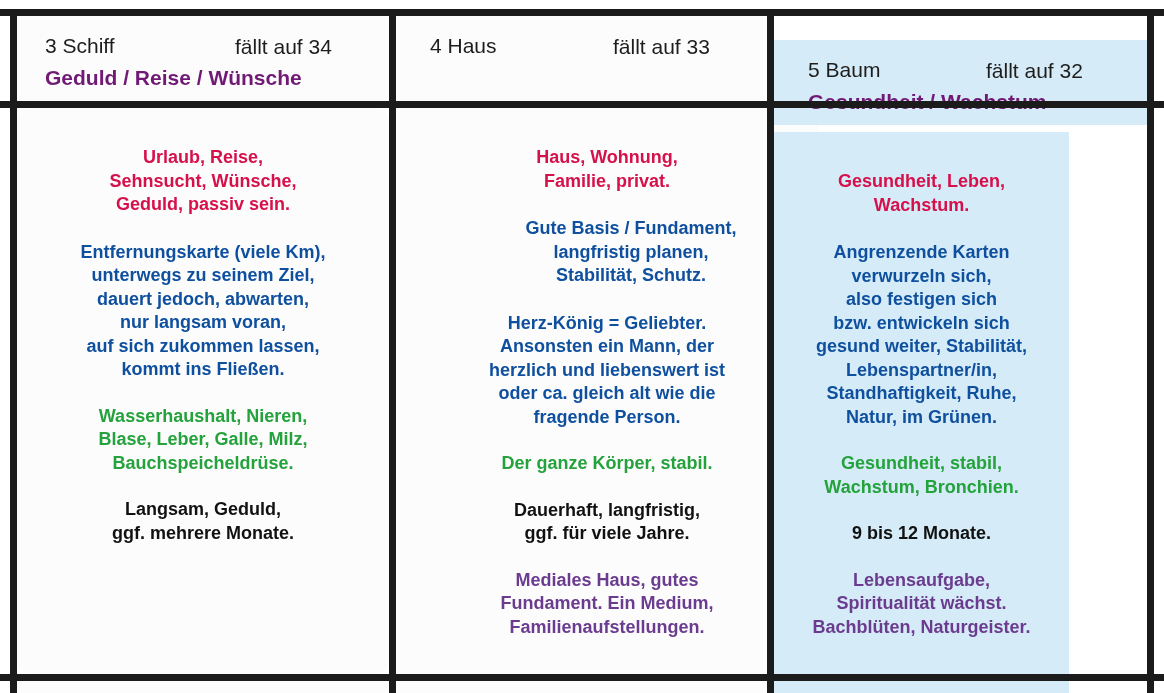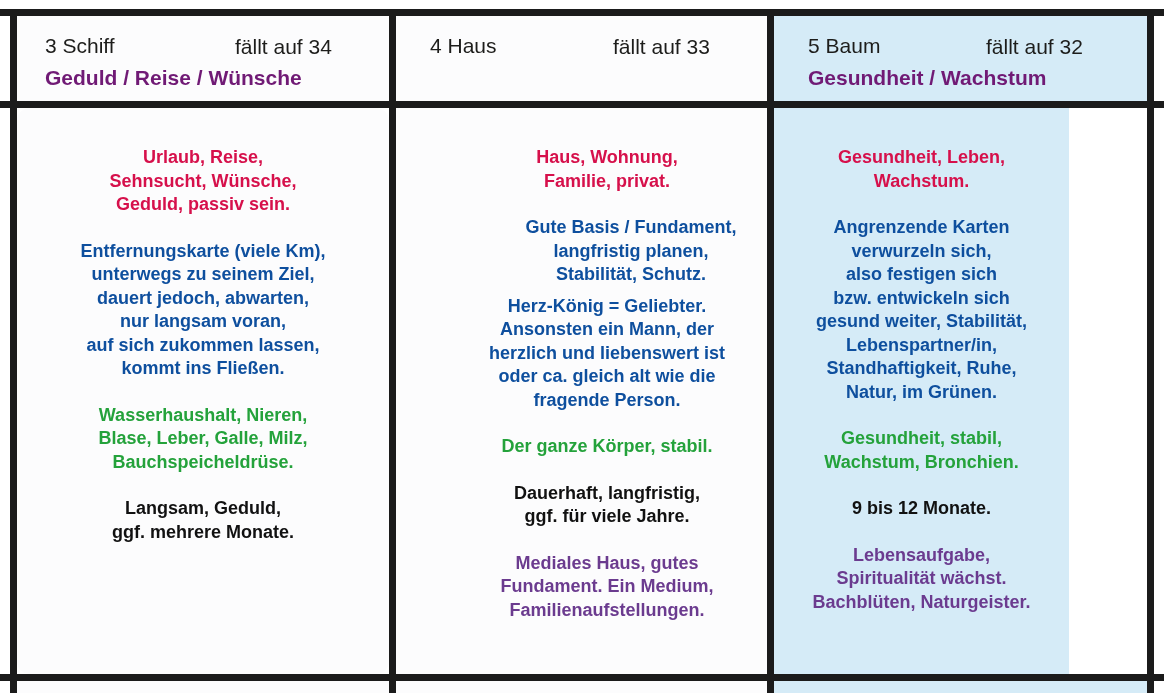--- a/index.html
+++ b/index.html
@@ -28,21 +28,21 @@
     position:absolute; left:28px; top:50px;
     font-weight:bold; font-size:21px; color:#701a75; white-space:nowrap;
   }
   .content {
     position:absolute; left:0; right:0; top:38px;
     text-align:center; font-weight:bold; font-size:18px; line-height:23.5px;
   }
   .para { margin:0 0 23px 0; white-space:pre-line; }
   .para.tight { margin-bottom:8px;padding-left:48px; }
   .red { color:#d6104b; }
-  .blue { color:#0e4f9e; }
+  .blue { color:#0e4f9e;margin-top:24px; }
   .green { color:#24a23b; }
   .black { color:#111111; }
   .purple { color:#6b3b8f; }
 </style>
 </head>
 <body>
 
 <div class="cell white header" style="left:17px;width:372px;">
   <span class="hd-title">3 Schiff</span>
   <span class="hd-falls" style="left:218px;">fällt auf 34</span>

